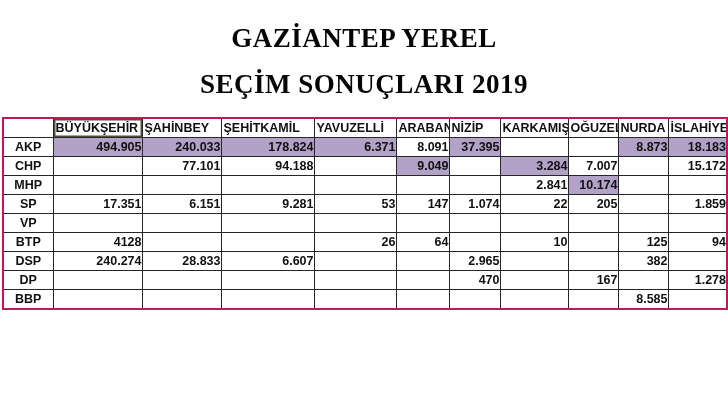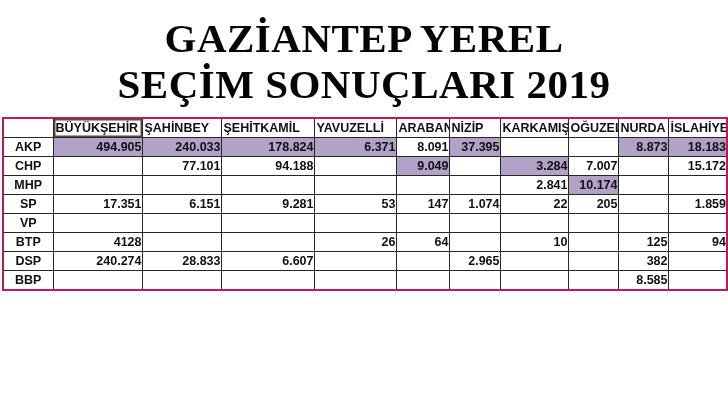--- a/index.html
+++ b/index.html
@@ -11,21 +11,21 @@
     width: 728px;
     height: 410px;
     overflow: hidden;
     font-family: "Liberation Sans", sans-serif;
   }
   .title {
     margin-top: 15px;
     text-align: center;
     font-family: "Liberation Serif", "DejaVu Serif", serif;
     font-weight: 700;
-    font-size: 41px;
+    font-size: 27px;
     line-height: 46px;
     color: #050505;
     letter-spacing: 0.5px;
   }
   table.results {
     border-collapse: collapse;
     table-layout: fixed;
     width: 724px;
     margin: 10px 0 0 2px;
     border: 2px solid #be185d;
@@ -184,20 +184,33 @@
         <td class="num">6.607</td>
         <td class="num"></td>
         <td class="num"></td>
         <td class="num">2.965</td>
         <td class="num"></td>
         <td class="num"></td>
         <td class="num">382</td>
         <td class="num"></td>
       </tr>
       <tr>
+        <td class="party">DP</td>
+        <td class="num"></td>
+        <td class="num"></td>
+        <td class="num"></td>
+        <td class="num"></td>
+        <td class="num"></td>
+        <td class="num">470</td>
+        <td class="num"></td>
+        <td class="num">167</td>
+        <td class="num"></td>
+        <td class="num">1.278</td>
+      </tr>
+      <tr>
         <td class="party">BBP</td>
         <td class="num"></td>
         <td class="num"></td>
         <td class="num"></td>
         <td class="num"></td>
         <td class="num"></td>
         <td class="num"></td>
         <td class="num"></td>
         <td class="num"></td>
         <td class="num">8.585</td>

